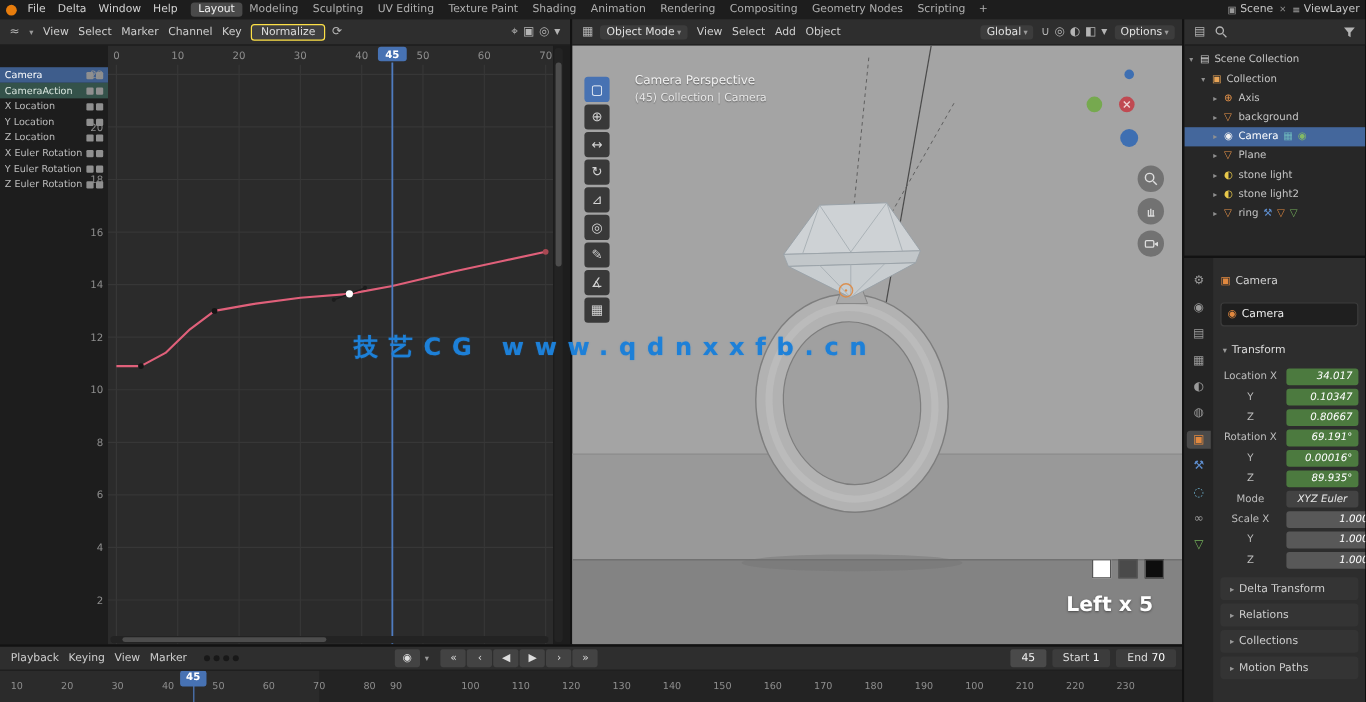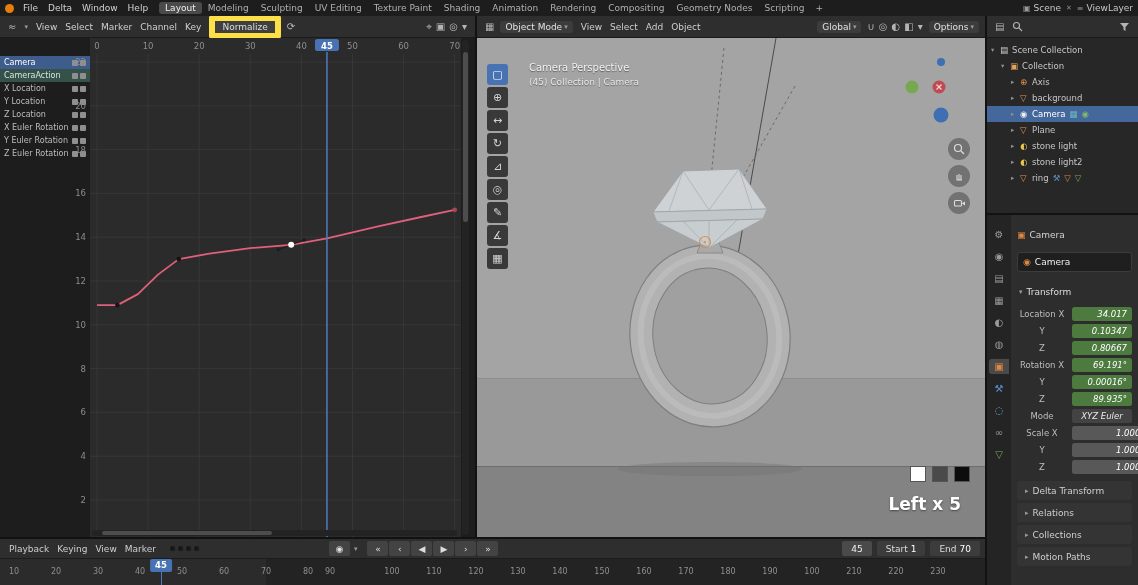--- a/index.html
+++ b/index.html
@@ -20,21 +20,21 @@
   .ws-add{padding:0 5px;color:#b0b0b0;}
   .topbar-right{margin-left:auto;display:flex;align-items:center;gap:3px;color:#c6c6c6;}
   .tb-ic{color:#9a9a9a;font-size:8px;}
   .tb-x{color:#8a8a8a;font-size:7px;padding:0 2px;}
 
   
   .editor-header{height:22px;background:#2e2e2e;display:flex;align-items:center;
                  padding:0 6px;gap:4px;border-bottom:1px solid #1a1a1a;box-sizing:border-box;}
   .hdr-menu{padding:0 4px;color:#cfcfcf;white-space:nowrap;}
   .hdr-icon{color:#b4b4b4;font-size:10px;padding:0 2px;display:inline-flex;align-items:center;}
-  .normalize-btn{background:#3f3f3f;border:6px solid #fde047;border-radius:3px;padding:1px 7px;color:#ddd;white-space:nowrap;}
+  .normalize-btn{background:#3f3f3f;border:1px solid #fde047;border-radius:3px;padding:1px 7px;color:#ddd;white-space:nowrap;}
 
   
   .graph-editor{position:absolute;left:0;top:16px;width:477px;height:521px;background:#1d1d1d;
                 border-right:2px solid #121212;box-sizing:border-box;}
   .channels{position:absolute;left:0;top:22px;width:90px;bottom:0;background:#1d1d1d;
             padding-top:18px;box-sizing:border-box;overflow:hidden;}
   .ch-row{height:13px;display:flex;align-items:center;padding:0 4px;color:#bdbdbd;
           font-size:8px;white-space:nowrap;overflow:hidden;}
   .ch-row.selected{background:#3e5d8c;color:#fff;}
   .ch-row.action{background:#34524a;color:#d9e6df;}
@@ -436,20 +436,21 @@
       <div class="vp-swatches">
         <i class="sw-white"></i>
         <i class="sw-gray"></i>
         <i class="sw-black"></i>
       </div>
 
       <div class="left-x5">Left x 5</div>
     </div>
   </div>
 
+  <div class="watermark">技艺CG www.qdnxxfb.cn</div>
 
   <div class="outliner">
     <div class="editor-header">
       <span class="hdr-icon">▤</span>
       <span class="hdr-icon">
         <svg width="11" height="11">
             <circle cx="4.5" cy="4.5" r="3" fill="none" stroke="#b4b4b4" stroke-width="1.1"></circle>
             <line x1="7" y1="7" x2="10" y2="10" stroke="#b4b4b4" stroke-width="1.1"></line>
           </svg>
       </span>

